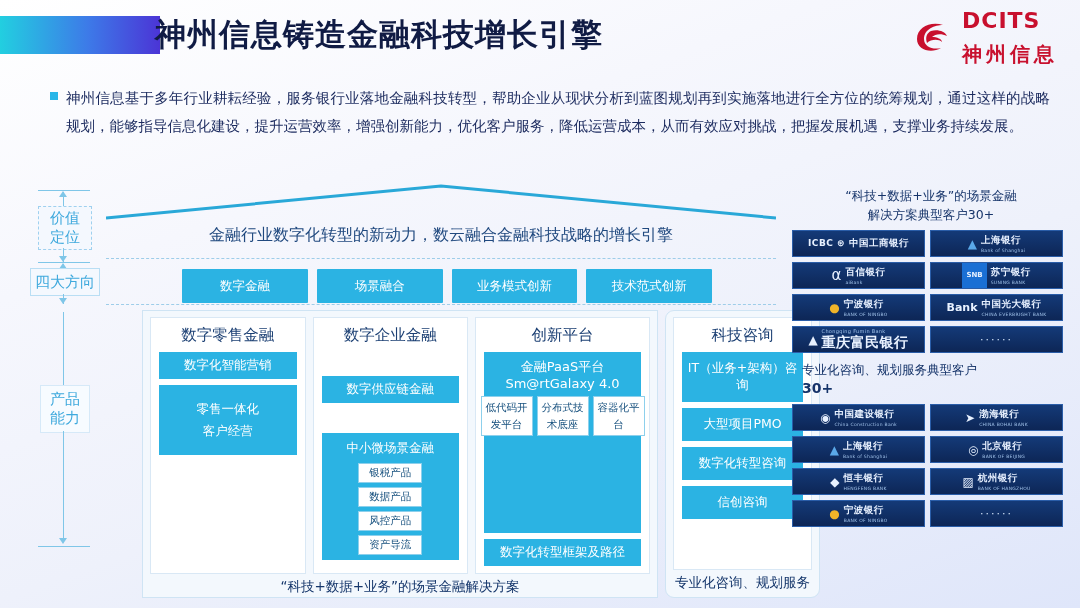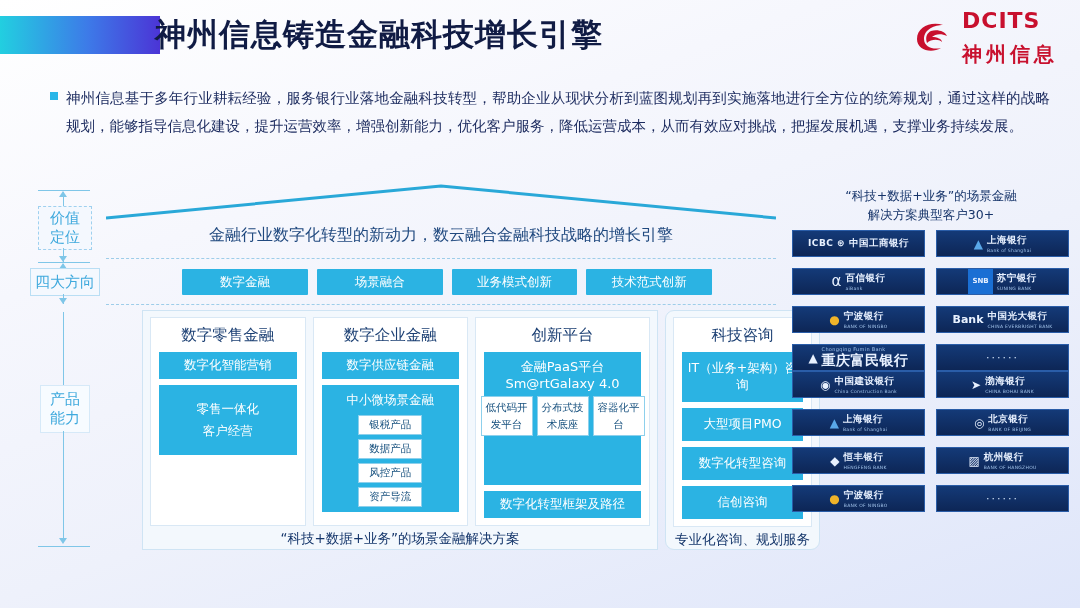--- a/index.html
+++ b/index.html
@@ -36,45 +36,45 @@
   .arrow-up{border-bottom:6px solid #7fc6e8;}
   .arrow-down{border-top:6px solid #7fc6e8;}
 
   
   #left-panel{position:absolute;left:96px;top:182px;width:690px;height:375px;}
   #roof{position:absolute;left:10px;top:0;width:670px;height:38px;}
   #value-banner{position:absolute;left:10px;top:34px;width:670px;height:38px;
     display:flex;align-items:center;justify-content:center;
     font-size:16px;color:#20497f;}
   #dash-1{position:absolute;left:10px;top:76px;width:670px;border-top:1px dashed #9ecde9;}
-  #dirs{position:absolute;left:86px;top:87px;width:530px;height:26px;display:flex;gap:9px;}
+  #dirs{position:absolute;left:86px;top:87px;width:530px;height:34px;display:flex;gap:9px;}
   .dir-chip{flex:1;background:#2bb3e3;color:#ffffff;font-size:12.5px;
     display:flex;align-items:center;justify-content:center;border-radius:1px;}
   #dash-2{position:absolute;left:10px;top:122px;width:670px;border-top:1px dashed #9ecde9;}
 
   
-  #prod-wrap{position:absolute;left:6px;top:128px;width:678px;height:240px;display:flex;gap:7px;padding-left:40px;}
+  #prod-wrap{position:absolute;left:6px;top:128px;width:678px;height:288px;display:flex;gap:7px;padding-left:40px;}
   .group-box{background:#f3f8fd;border:1px solid #cfe4f4;padding:6px 7px 5px 7px;
     display:flex;flex-direction:column;}
   .group-inner{background:#ffffff;border:1px solid #d9e8f5;flex:1;
     padding:7px 8px;display:flex;flex-direction:column;}
   .group-title{font-size:15.5px;color:#1b3f73;text-align:center;margin-bottom:6px;}
   .group-foot{font-size:13.5px;color:#15366b;text-align:center;padding-top:4px;}
   .blue-card{background:#2bb3e3;color:#ffffff;text-align:center;
     display:flex;align-items:center;justify-content:center;flex-direction:column;}
   .blue-card.sm{font-size:12.5px;padding:5px 0;margin-bottom:6px;}
   .mini-grid{display:flex;flex-wrap:wrap;gap:4px;justify-content:center;padding:0 3px;}
   .mini-chip{background:#ffffff;border:1px solid #8dd0ec;color:#16507e;font-size:10.5px;
     padding:2px 4px;text-align:center;}
 
   
   #right-panel{position:absolute;left:792px;top:182px;width:278px;height:375px;}
   .cust-head{font-size:12.5px;color:#16346a;text-align:center;line-height:19px;padding:4px 6px 6px 6px;}
   .cust-head.bold-num{text-align:left;padding-left:10px;}
-  .logo-grid{display:flex;flex-wrap:wrap;gap:11px;}
+  .logo-grid{display:flex;flex-wrap:wrap;gap:5px;}
   .logo-cell{width:131px;height:25px;background:linear-gradient(180deg,#143a78 0%,#0d2656 100%);
     border:1px solid #2a5da8;display:flex;align-items:center;justify-content:center;gap:4px;
     color:#e8f1ff;font-size:9px;overflow:hidden;}
   .logo-cell .cn{font-size:9.5px;font-weight:bold;letter-spacing:.5px;white-space:nowrap;}
   .logo-cell .en{font-size:4.5px;letter-spacing:.3px;color:#9fc0e8;white-space:nowrap;
     display:block;margin-top:1px;}
   .logo-cell .glyph{font-size:12px;line-height:1;}
   .logo-cell.dots{font-size:11px;letter-spacing:2px;color:#cfe0f7;}
 </style>
 </head>
@@ -157,21 +157,21 @@
           <div class="group-title">数字零售金融</div>
           <div class="blue-card sm">
             <span>数字化智能营销</span>
           </div>
           <div class="blue-card sm" style="padding:13px 0;line-height:22px;">
             <span>零售一体化</span>
             <span>客户经营</span>
           </div>
         </div>
 
-        <div class="group-inner" style="width:150px;">
+        <div class="group-inner" style="width:150px;gap:24px;">
           <div class="group-title">数字企业金融</div>
           <div class="blue-card sm">
             <span>数字供应链金融</span>
           </div>
           <div class="blue-card sm" style="flex:1;justify-content:flex-start;padding-top:7px;">
             <span style="margin-bottom:6px;">中小微场景金融</span>
             <div class="mini-grid">
               <div class="mini-chip" style="width:54px;">银税产品</div>
               <div class="mini-chip" style="width:54px;">数据产品</div>
               <div class="mini-chip" style="width:54px;">风控产品</div>
@@ -272,20 +272,24 @@
     <div class="logo-cell">
       <span class="glyph">▲</span>
       <span>
         <span class="en" style="font-size:5px;display:block;">Chongqing Fumin Bank</span>
         <span class="cn" style="font-size:14px;">重庆富民银行</span>
       </span>
     </div>
     <div class="logo-cell dots">······</div>
   </div>
 
+  <div class="cust-head bold-num" style="padding-top:7px;">
+    <div>专业化咨询、规划服务典型客户</div>
+    <div style="font-weight:bold;font-size:14px;">30+</div>
+  </div>
 
   <div class="logo-grid">
     <div class="logo-cell">
       <span class="glyph">◉</span>
       <span>
         <span class="cn">中国建设银行</span>
         <span class="en">China Construction Bank</span>
       </span>
     </div>
     <div class="logo-cell">

